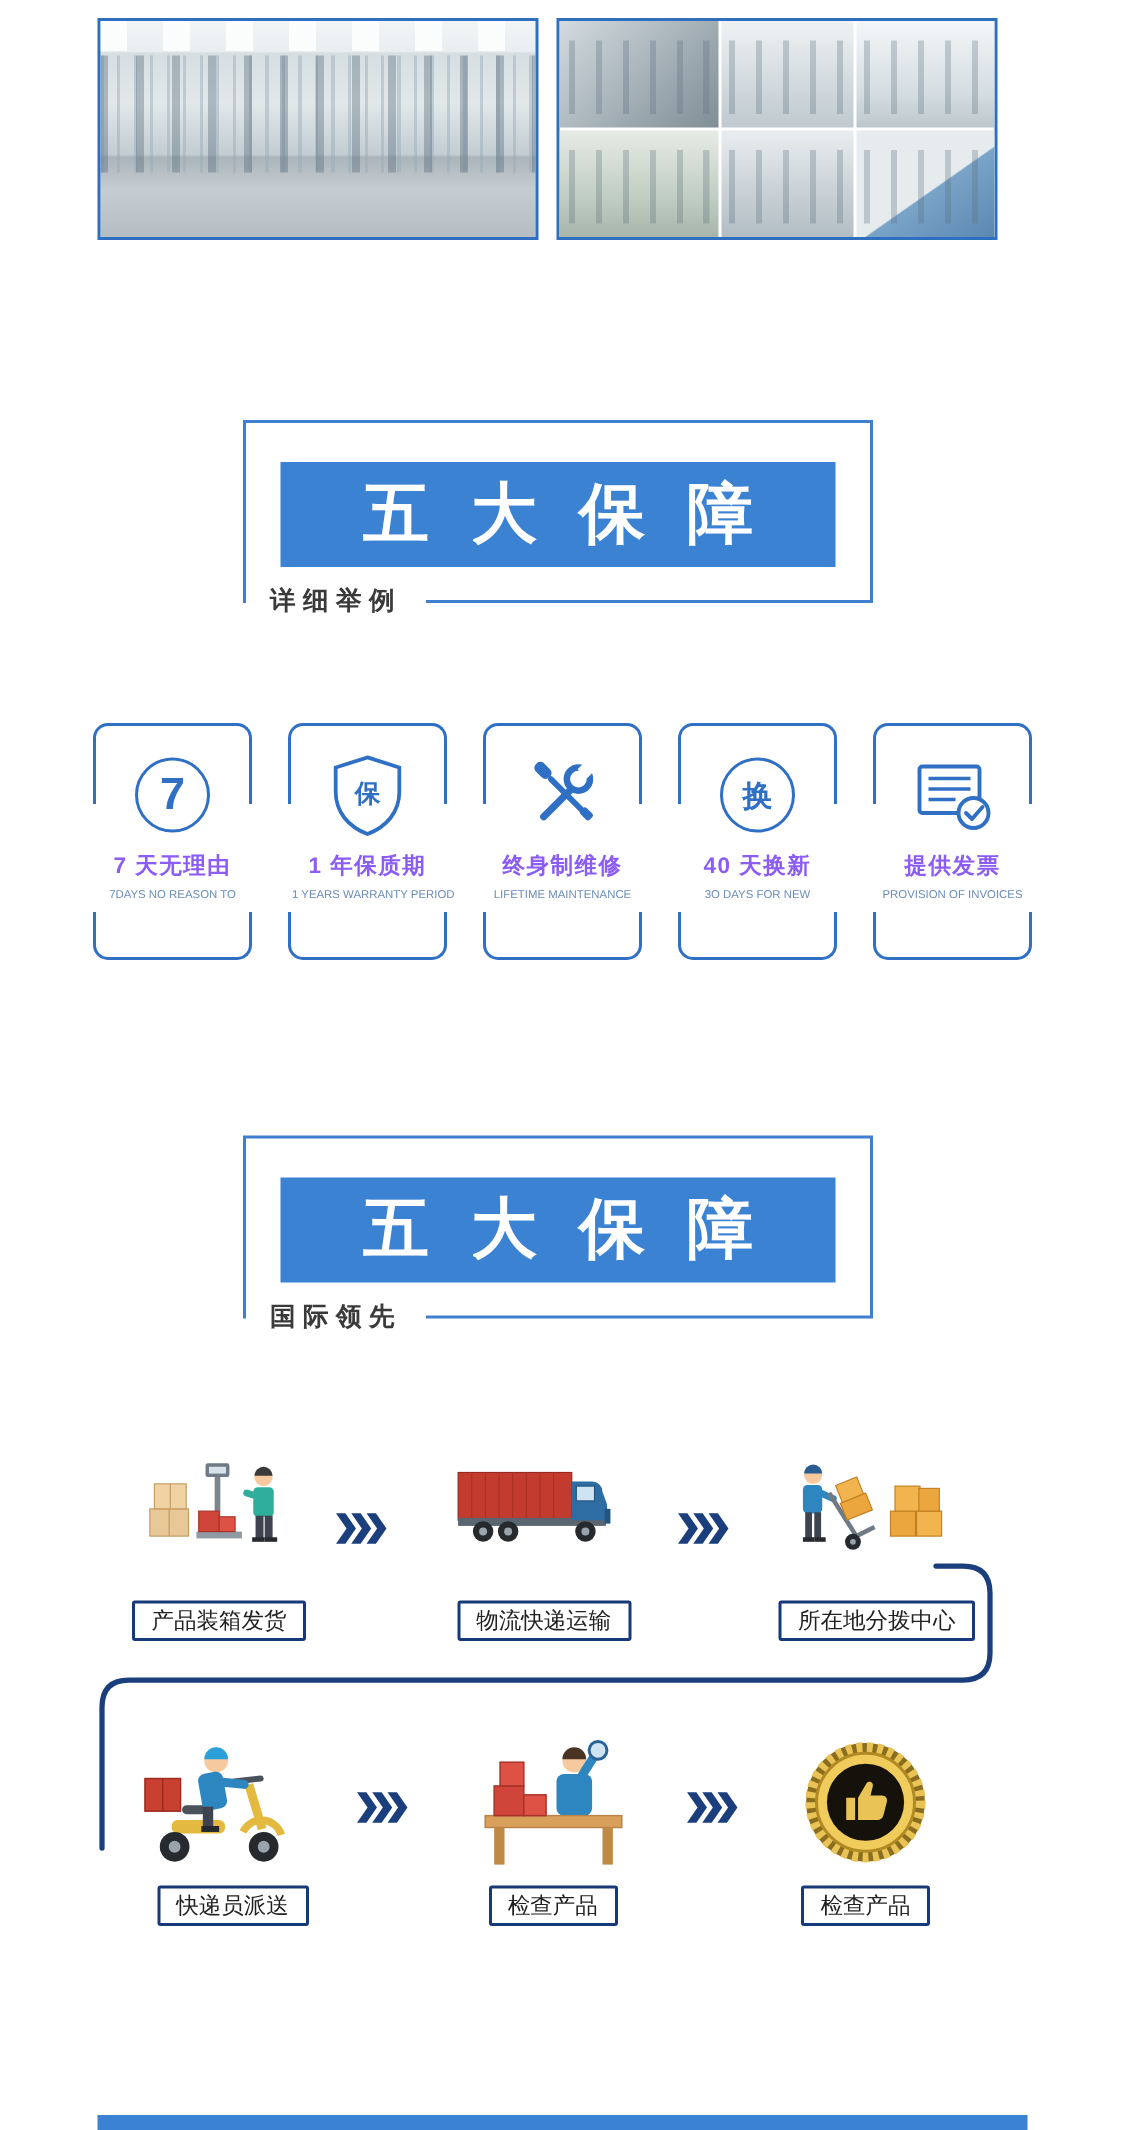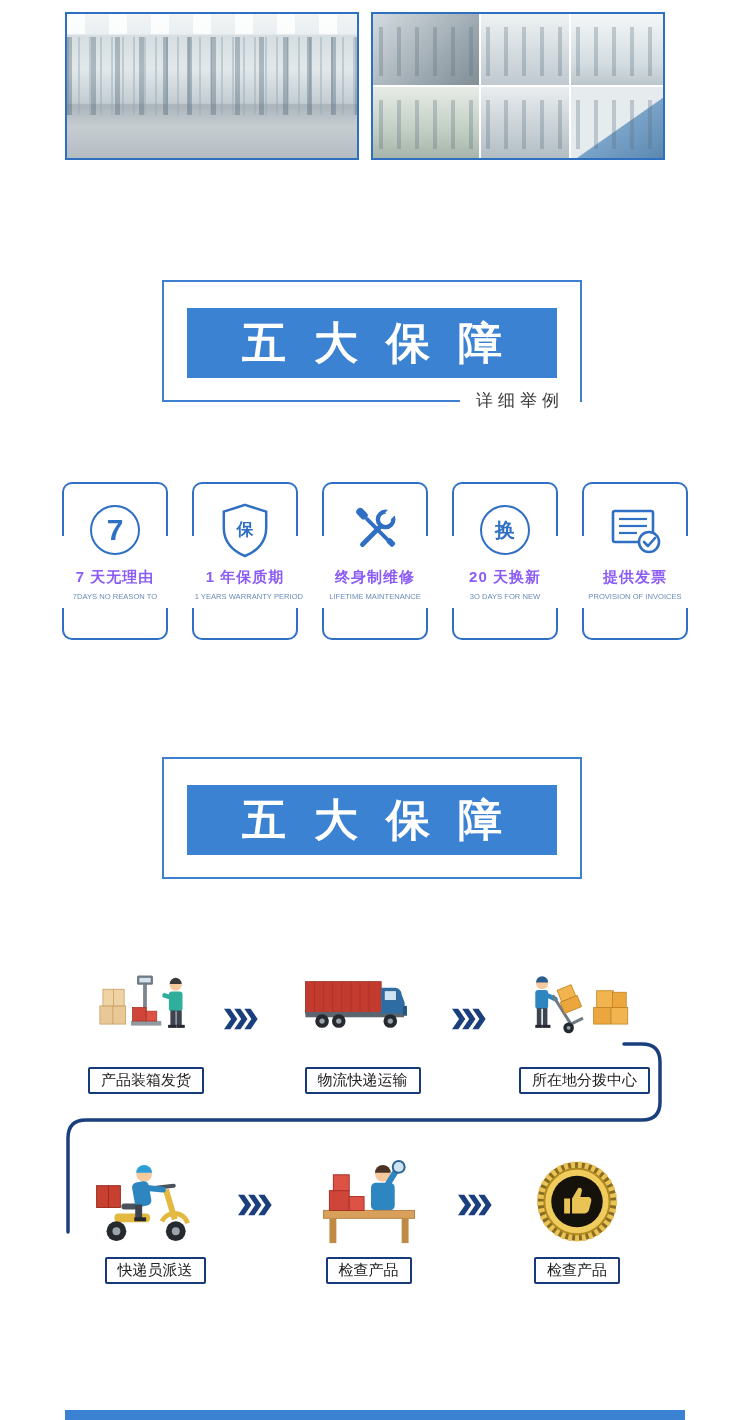--- a/index.html
+++ b/index.html
@@ -26,21 +26,21 @@
   .c4{background:linear-gradient(180deg,#e7ebe6,#c2cfc4 60%,#a7b5aa);}
   .c5{background:linear-gradient(180deg,#e9edef,#b2bdc4);}
   .c6{background:linear-gradient(145deg,#e6ebee 55%,#7aa3c8 56%,#5c88b0);}
 
   
   .banner { position:absolute; left:162px; width:420px; height:122px; border:2px solid #3f7fd0; }
   .banner1 { top:268px; } .banner2 { top:745px; }
   .banner-bar { position:absolute; left:23px; right:23px; top:26px; height:70px; background:#3c82d2;
     display:flex; align-items:center; justify-content:center; }
   .banner-bar span { color:#fff; font-size:44px; font-weight:bold; letter-spacing:28px; margin-right:-28px; line-height:1; }
-  .banner-sub { position:absolute; left:0; right:0; bottom:-14px; text-align:right; }
+  .banner-sub { position:absolute; left:0; right:0; bottom:-14px; text-align:left;font-weight:bold; }
   .banner-sub span { display:inline-block; background:#fff; padding:0 16px; font-size:17px; color:#3a3a3a; letter-spacing:5px; line-height:27px; }
 
   
   .guarantees { position:absolute; left:62px; top:470px; width:626px; display:flex; justify-content:space-between; }
   .g-card { position:relative; width:106px; height:158px; padding-top:16px; text-align:center; }
   .g-card::before { content:""; position:absolute; inset:0 0 auto 0; height:52px;
     border:2px solid #2f6fc4; border-bottom:none; border-radius:10px 10px 0 0; }
   .g-card::after { content:""; position:absolute; inset:auto 0 0 0; height:30px;
     border:2px solid #2f6fc4; border-top:none; border-radius:0 0 10px 10px; }
   .g-icon { height:64px; display:flex; align-items:center; justify-content:center; position:relative; }
@@ -126,21 +126,21 @@
       <div class="g-title">终身制维修</div>
       <div class="g-sub">LIFETIME MAINTENANCE</div>
     </div>
 
     <div class="g-card">
       <div class="g-icon">
         <div class="circle-icon huan">
             <span>换</span>
           </div>
       </div>
-      <div class="g-title">20 天换新</div>
+      <div class="g-title">40 天换新</div>
       <div class="g-sub">3O DAYS FOR NEW</div>
     </div>
 
     <div class="g-card">
       <div class="g-icon">
         <svg width="56" height="52" viewBox="0 0 56 52">
           <rect x="6" y="7" width="40" height="31" rx="2" fill="none" stroke="#2f6fc4" stroke-width="2.6"></rect>
           <line x1="12" y1="15" x2="40" y2="15" stroke="#2f6fc4" stroke-width="2.2"></line>
           <line x1="12" y1="22" x2="40" y2="22" stroke="#2f6fc4" stroke-width="2.2"></line>
           <line x1="12" y1="29" x2="30" y2="29" stroke="#2f6fc4" stroke-width="2.2"></line>
@@ -150,20 +150,23 @@
       </div>
       <div class="g-title">提供发票</div>
       <div class="g-sub">PROVISION OF INVOICES</div>
     </div>
 
   </div>
 
   <div class="banner banner2">
     <div class="banner-bar">
       <span>五大保障</span>
+    </div>
+    <div class="banner-sub">
+      <span>国际领先</span>
     </div>
   </div>
 
   <div class="flow">
 
     <svg class="connector" viewBox="0 0 750 400">
       <path d="M 624 84 L 642 84 Q 660 84 660 102 L 660 142 Q 660 160 642 160 L 86 160 Q 68 160 68 178 L 68 272" fill="none" stroke="#1b3f7d" stroke-width="3.5" stroke-linecap="round"></path>
     </svg>
 
     <div class="flow-item row1" style="left:76px;width:140px;">

